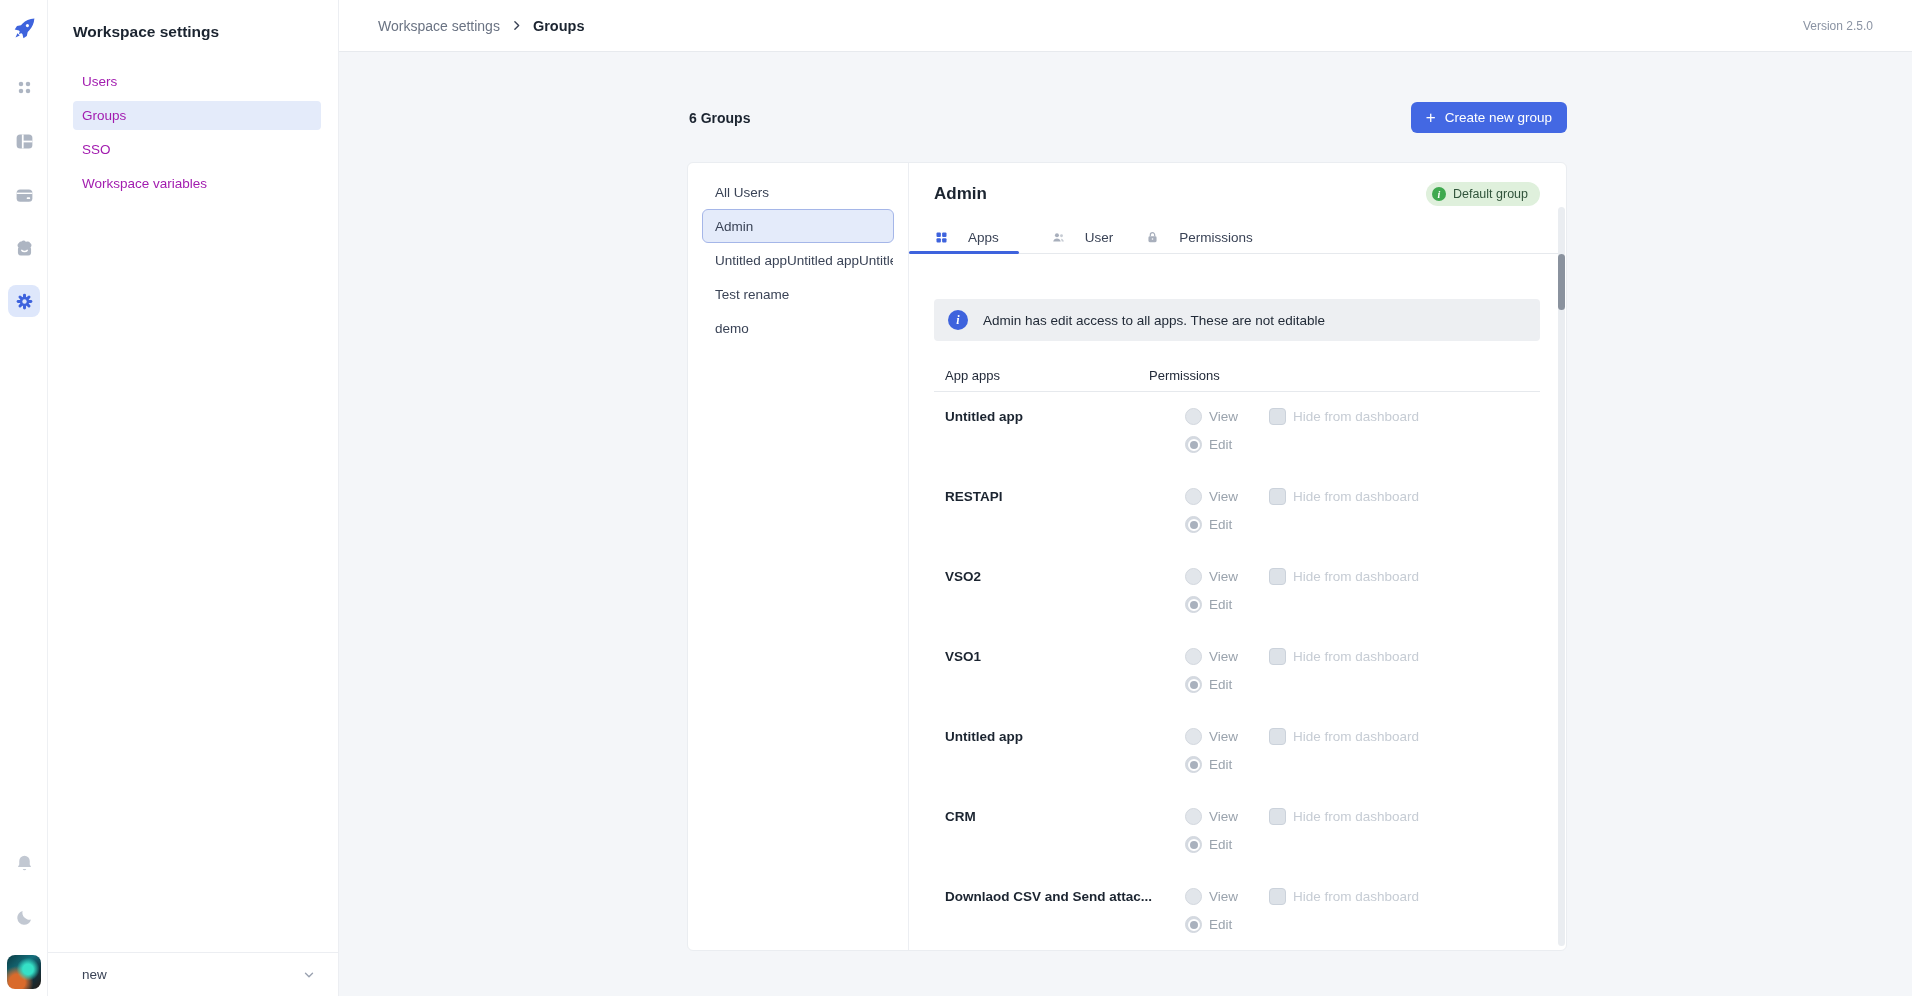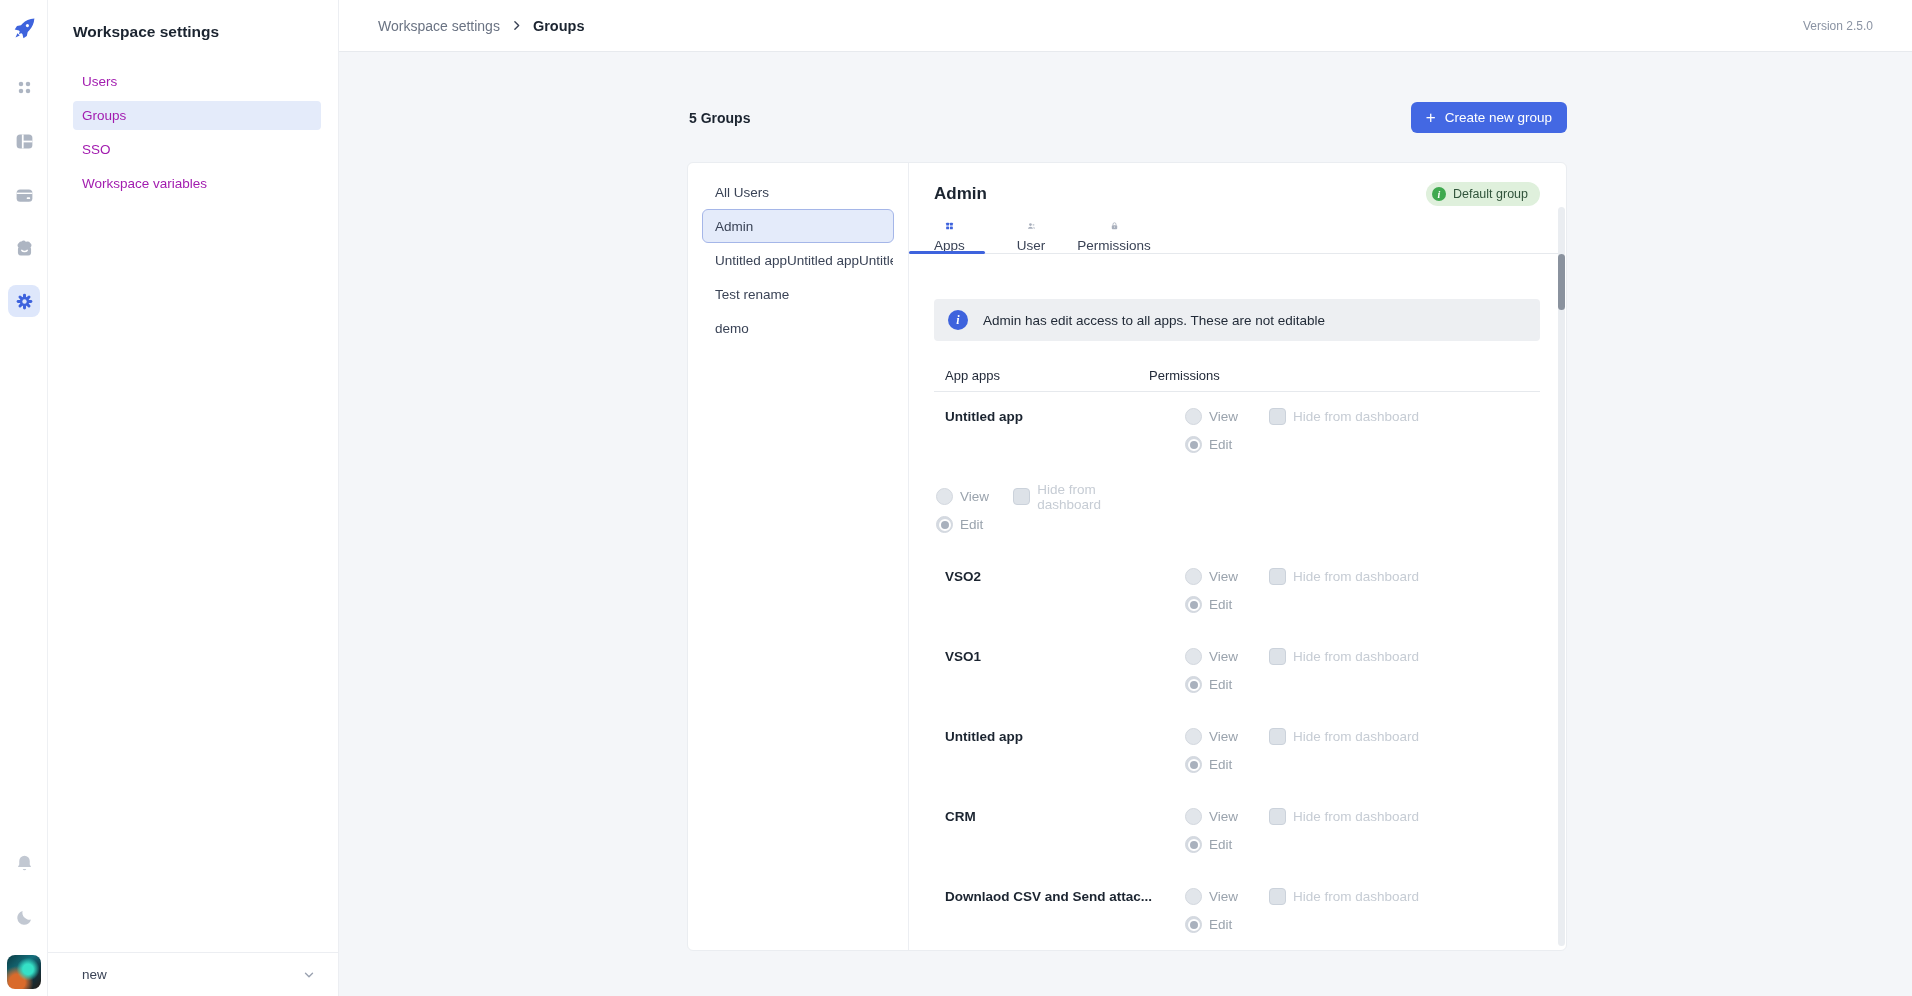--- a/index.html
+++ b/index.html
@@ -48,21 +48,21 @@
   .group-item.selected { background:#E4EBFA; border-color:#A5B6E8; }
 
   
   .detail { position:absolute; left:221px; top:0; right:0; bottom:0; }
   .detail-head { position:absolute; left:25px; top:17px; right:26px; height:28px; display:flex; align-items:center; justify-content:space-between; }
   .detail-title { font-size:17px; font-weight:700; color:#1B2430; }
   .badge { height:24px; padding:0 12px 0 6px; background:#DFF0DC; border-radius:12px; display:flex; align-items:center; gap:7px; font-size:12.5px; color:#31543B; }
   .badge-dot { width:14px; height:14px; border-radius:50%; background:#3FA94F; color:#fff; font-size:10px; font-weight:700; display:flex; align-items:center; justify-content:center; font-family:"Liberation Serif",serif; font-style:italic; }
 
   .tabs { position:absolute; left:0; right:1px; top:58px; height:33px; border-bottom:1px solid #E6E9ED; display:flex; align-items:center; }
-  .tab { position:relative; height:100%; display:flex; align-items:center; gap:7px; font-size:13.5px; color:#3A4356; cursor:pointer;flex-direction:column; }
+  .tab { position:relative; height:100%; display:flex; align-items:center; gap:19px; font-size:13.5px; color:#3A4356; cursor:pointer; }
   .tab svg { width:15px; height:15px; }
   .tab-apps { padding:0 20px 0 25px; }
   .tab-user, .tab-permissions { margin-left:32px; }
   .tab.active::after { content:''; position:absolute; left:0; right:0; bottom:-1px; height:3px; background:#3E63DD; border-radius:2px; }
 
   .notice { position:absolute; left:25px; top:136px; width:606px; height:42px; background:#EDEFF2; border-radius:4px; display:flex; align-items:center; padding:0 14px; gap:15px; }
   .notice-i { width:20px; height:20px; border-radius:50%; background:#3E63DD; color:#fff; font-size:12px; font-weight:700; display:flex; align-items:center; justify-content:center; flex:none; font-family:"Liberation Serif",serif; font-style:italic; }
   .notice-text { font-size:13.5px; color:#222B38; }
 
   .perm-header { position:absolute; left:25px; top:196px; width:606px; height:33px; display:grid; grid-template-columns:213px 1fr; align-items:center; border-bottom:1px solid #E6E9ED; font-size:13px; font-weight:500; color:#232B3A; }
@@ -181,21 +181,21 @@
       <span class="crumb-parent">Workspace settings</span>
       <svg width="13" height="13" viewBox="0 0 24 24" fill="none" stroke="#3A4356" stroke-width="2.6" stroke-linecap="round" stroke-linejoin="round">
           <path d="M9 5l7 7-7 7"></path>
         </svg>
       <span class="crumb-current">Groups</span>
     </div>
     <span class="version">Version 2.5.0</span>
   </header>
 
   <div class="groups-bar">
-    <span class="groups-count">5 Groups</span>
+    <span class="groups-count">6 Groups</span>
     <button class="btn-create">
       <span class="plus">+</span>
       <span>Create new group</span>
     </button>
   </div>
 
   <section class="card">
     <div class="group-col">
         <div class="group-item">
           <span>All Users</span>
@@ -271,20 +271,21 @@
         <span class="checkbox"></span>
         <span class="lbl hide">Hide from dashboard</span>
       </div>
       <div class="ctl-line">
         <span class="radio checked"></span>
         <span class="lbl">Edit</span>
       </div>
     </div>
   </div>
           <div class="app-row">
+    <div class="app-name">RESTAPI</div>
     <div class="perm-cell">
       <div class="ctl-line">
         <span class="radio"></span>
         <span class="lbl view">View</span>
         <span class="checkbox"></span>
         <span class="lbl hide">Hide from dashboard</span>
       </div>
       <div class="ctl-line">
         <span class="radio checked"></span>
         <span class="lbl">Edit</span>

